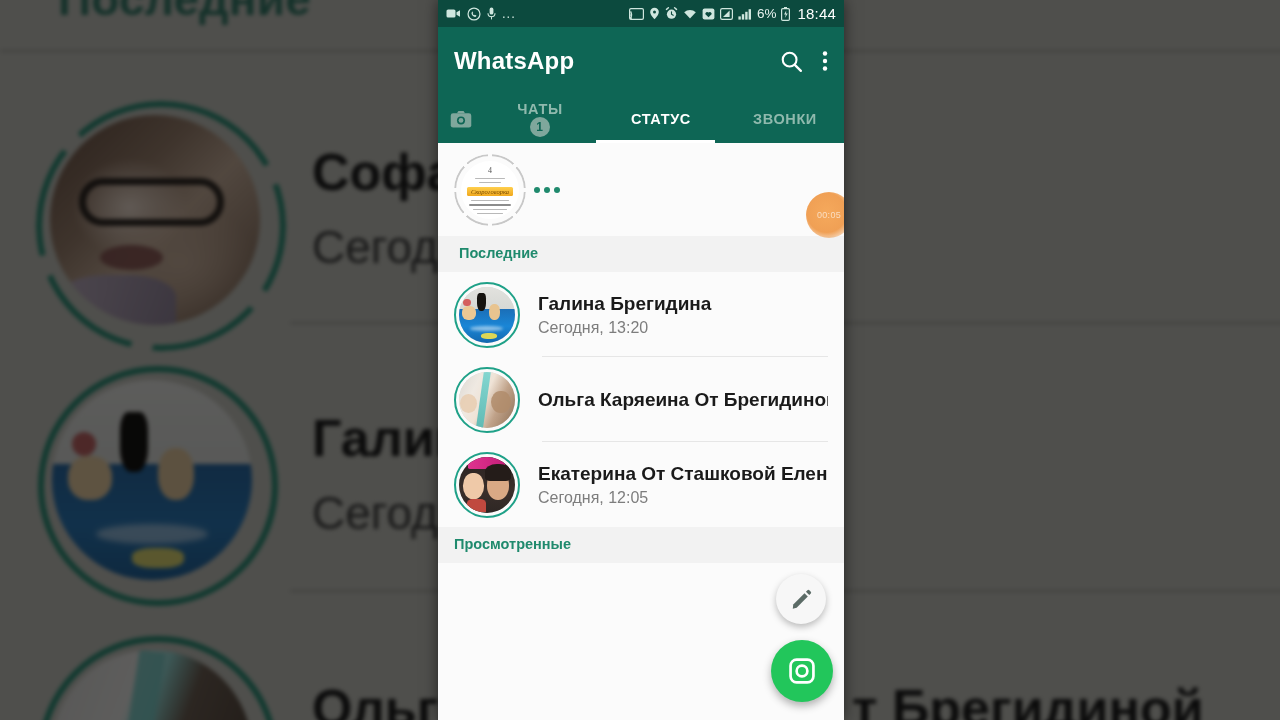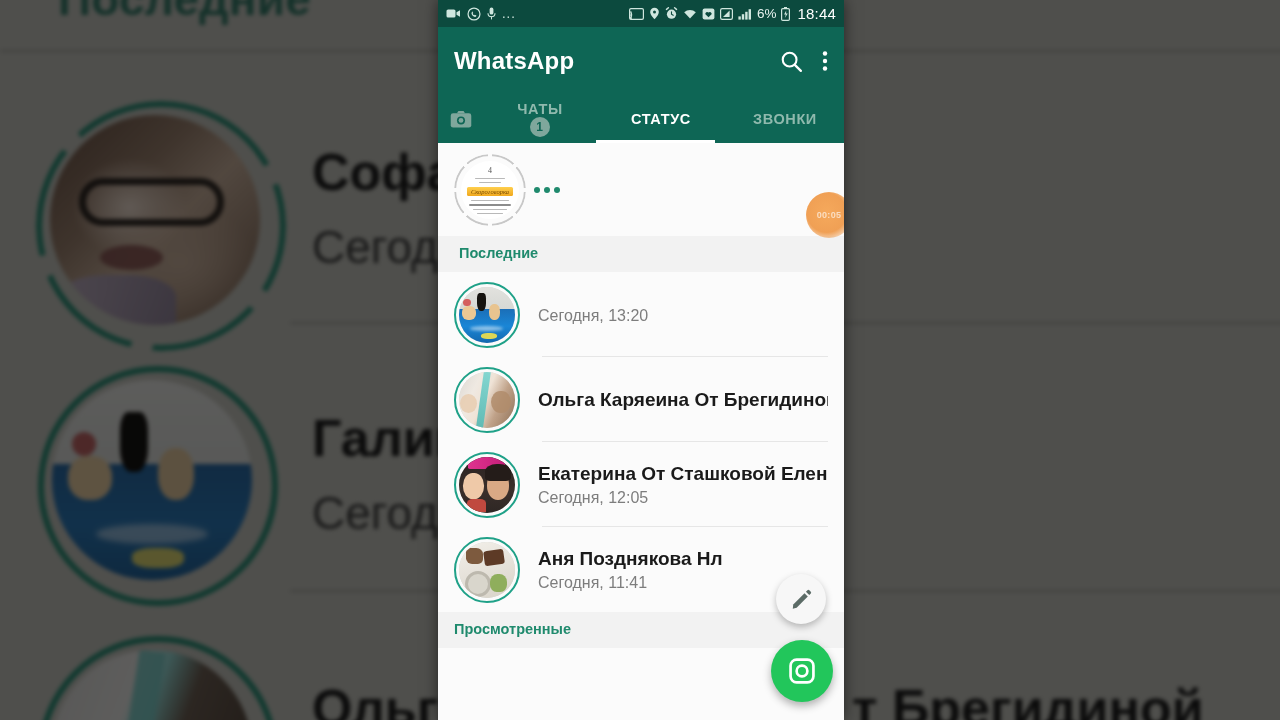--- a/index.html
+++ b/index.html
@@ -310,21 +310,20 @@
     top: 192px;
     width: 46px; height: 46px;
     border-radius: 50%;
     background: radial-gradient(circle at 45% 45%, #f5a95c 0%, #f0a055 55%, rgba(240,160,85,0.35) 78%, rgba(240,160,85,0) 100%);
     display: flex; align-items: center; justify-content: center;
     color: rgba(255,255,255,0.62);
     font-size: 9px;
     letter-spacing: 0.3px;
     z-index: 5;
     pointer-events: none;
-    font-weight: bold;
   }
 </style>
 </head>
 <body>
 
 <div id="stage">
 
   <div id="bg-layer">
     <div id="bg-inner">
 
@@ -552,20 +551,21 @@
                background:#ecc894; border-radius:45%;"></div>
             <div style="position:absolute; left:54%; top:31%; width:19%; height:28%;
                background:#e8c48f; border-radius:45%;"></div>
             <div style="position:absolute; left:20%; top:70%; width:58%; height:9%;
                background:rgba(255,255,255,0.5); border-radius:50%; filter:blur(1.5px);"></div>
             <div style="position:absolute; left:40%; top:83%; width:28%; height:11%;
                background:#ddd655; border-radius:40%;"></div>
           </div>
         </div>
         <div class="row-texts">
+          <div class="row-title">Галина Брегидина</div>
           <div class="row-sub">Сегодня, 13:20</div>
         </div>
         <div class="divider"></div>
       </div>
 
       <div class="status-row">
         <div class="av-wrap">
           <div class="av-ring"></div>
           <div class="avatar">
             <div class="ph" style="background:
@@ -601,41 +601,20 @@
                background:#c0493f; border-radius:30% 30% 0 0;"></div>
           </div>
         </div>
         <div class="row-texts">
           <div class="row-title">Екатерина От Сташковой Еленьi</div>
           <div class="row-sub">Сегодня, 12:05</div>
         </div>
         <div class="divider"></div>
       </div>
 
-      <div class="status-row">
-        <div class="av-wrap">
-          <div class="av-ring"></div>
-          <div class="avatar">
-            <div class="ph" style="background:linear-gradient(160deg,#f2efe9 0%, #e6e2da 48%, #d8d3c8 100%);"></div>
-            <div style="position:absolute; left:12%; top:12%; width:30%; height:28%;
-               background:#7d5a3e; border-radius:24% 40% 30% 36%;"></div>
-            <div style="position:absolute; left:44%; top:16%; width:36%; height:26%;
-               background:#5d3a26; border-radius:18%; transform:rotate(-8deg);"></div>
-            <div style="position:absolute; left:10%; top:52%; width:36%; height:36%;
-               background:#d9d6cc; border-radius:50%; border:3px solid #bdb9ae;"></div>
-            <div style="position:absolute; left:56%; top:58%; width:30%; height:32%;
-               background:#8fae5c; border-radius:45% 45% 40% 40%;"></div>
-          </div>
-        </div>
-        <div class="row-texts">
-          <div class="row-title">Аня Позднякова Нл</div>
-          <div class="row-sub">Сегодня, 11:41</div>
-        </div>
-
-      </div>
 
     </div>
 
     <div class="section-header" id="viewed-header">Просмотренные</div>
 
     <div id="timer-bubble">00:05</div>
 
     <div id="fab-pencil">
       <svg width="23" height="23" viewBox="0 0 24 24">
         <path d="M3.4 17.1 15.1 5.4l3.5 3.5L6.9 20.6 2.9 21.6Z" fill="#5b6b66"></path>

